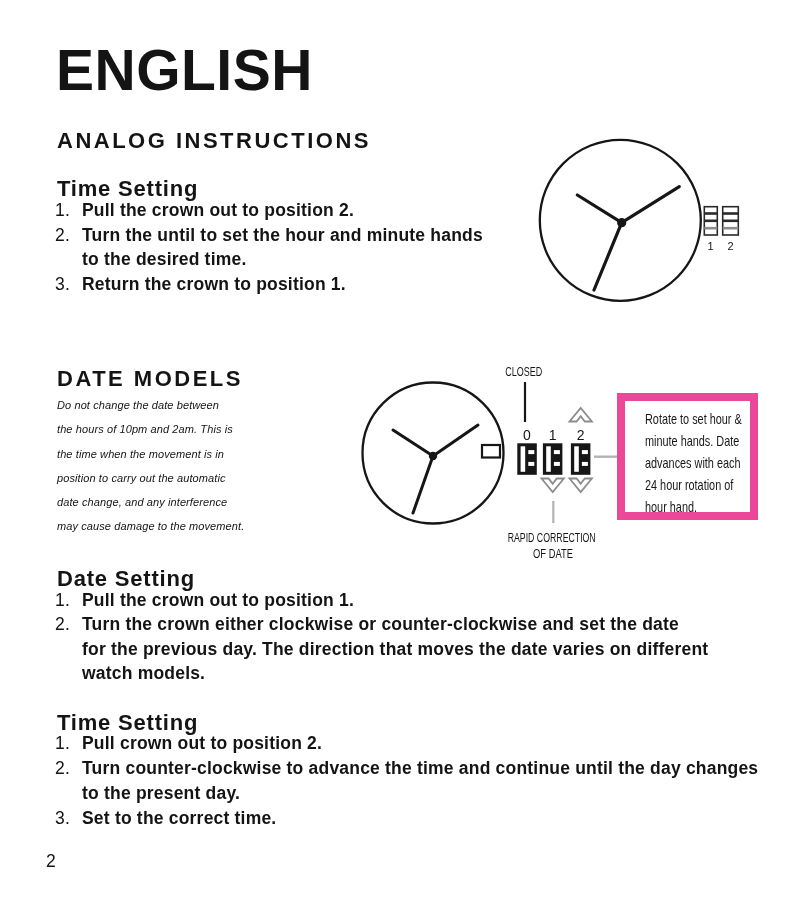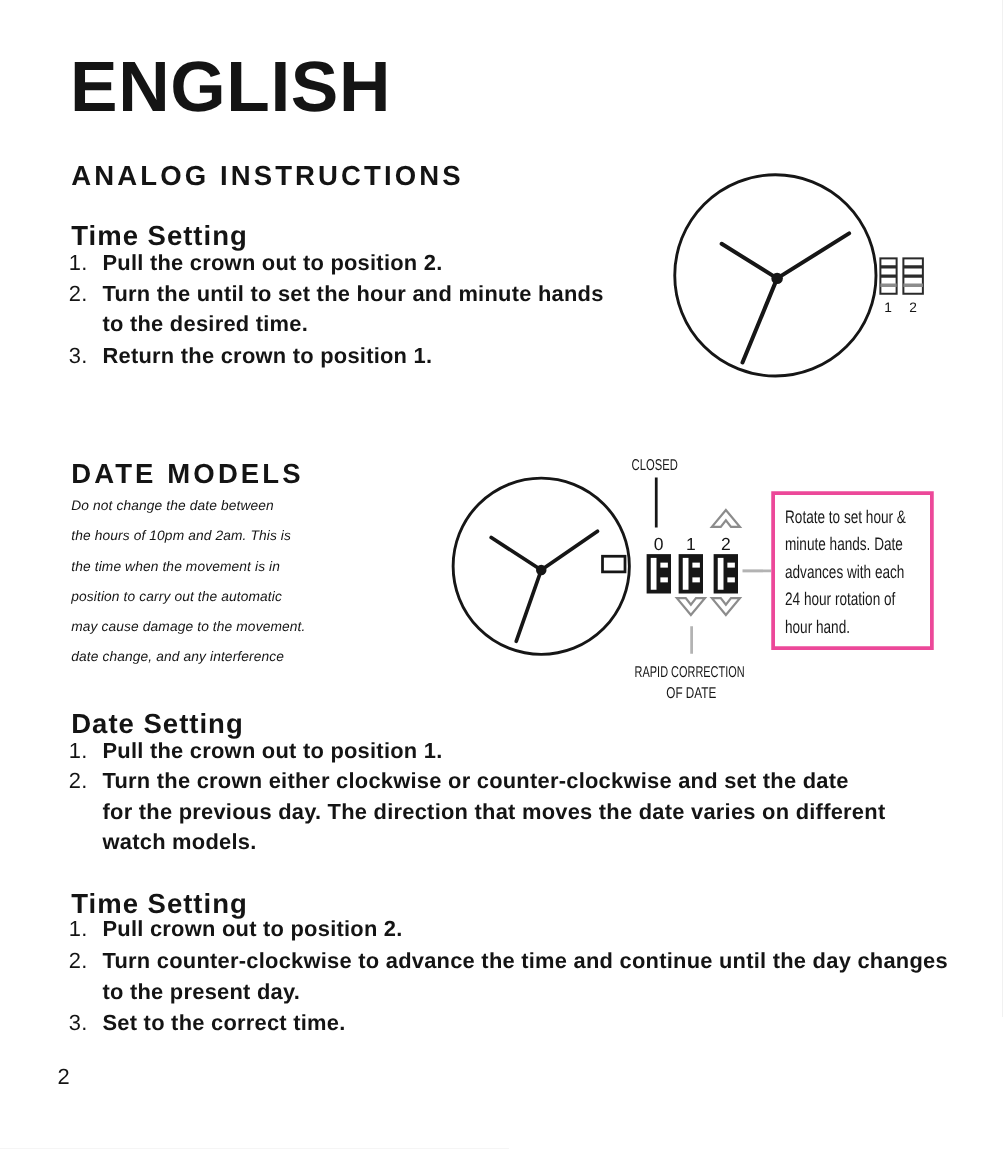--- a/index.html
+++ b/index.html
@@ -28,22 +28,22 @@
   .step .num{flex:none;width:27px;white-space:nowrap;}
   .step .lines{display:flex;flex-direction:column;font-weight:bold;}
   .line{white-space:nowrap;display:block;}
   #ts1-list{left:55px;top:198px;line-height:24.5px;}
   #ds-list{left:55px;top:588px;line-height:24.4px;}
   #ts2-list{left:55px;top:731px;line-height:25px;}
   .italic-para{
     left:57px;top:393px;font-size:11px;font-style:italic;line-height:24.3px;letter-spacing:0.1px;
   }
   .callout{
-    left:617px;top:393px;width:130px;height:127px;border:3px solid #ec4899;
-    box-sizing:border-box;padding:7px 0 0 8px;background:#fff;
+    left:617px;top:393px;width:141px;height:127px;border:8px solid #ec4899;
+    box-sizing:border-box;padding:7px 0 0 20px;background:#fff;
   }
   .callout-inner{
     width:176px;transform:scaleX(0.75);transform-origin:top left;
     font-size:14.5px;line-height:22px;letter-spacing:0px;color:#181818;
   }
   .pagenum{left:46px;top:851px;font-size:17.5px;}
   svg text{font-family:"Liberation Sans",sans-serif;fill:#161616;}
   .dg-num{font-size:14px;}
   .dg-small{font-size:12.5px;}
   .dg-crownlabel{font-size:11px;}
@@ -105,22 +105,22 @@
     <text x="210.5" y="124.5" text-anchor="middle" class="dg-crownlabel">2</text>
   </svg>
 
   <div class="abs h2" id="date-models-heading">DATE MODELS</div>
 
   <div class="abs italic-para">
     <span class="line">Do not change the date between</span>
     <span class="line">the hours of 10pm and 2am. This is</span>
     <span class="line">the time when the movement is in</span>
     <span class="line">position to carry out the automatic</span>
+    <span class="line">date change, and any interference</span>
     <span class="line">may cause damage to the movement.</span>
-    <span class="line">date change, and any interference</span>
   </div>
 
   <svg class="abs" style="left:350px;top:358px;" width="452" height="210" viewBox="0 0 452 210">
     <circle cx="83" cy="95" r="70.5" fill="none" stroke="#161616" stroke-width="2.3"></circle>
     <g stroke="#161616" stroke-width="3" stroke-linecap="round">
       <line x1="83" y1="98" x2="128" y2="67"></line>
       <line x1="83" y1="98" x2="43" y2="72"></line>
       <line x1="83" y1="98" x2="63" y2="155"></line>
     </g>
     <circle cx="83" cy="98" r="4.2" fill="#161616"></circle>

